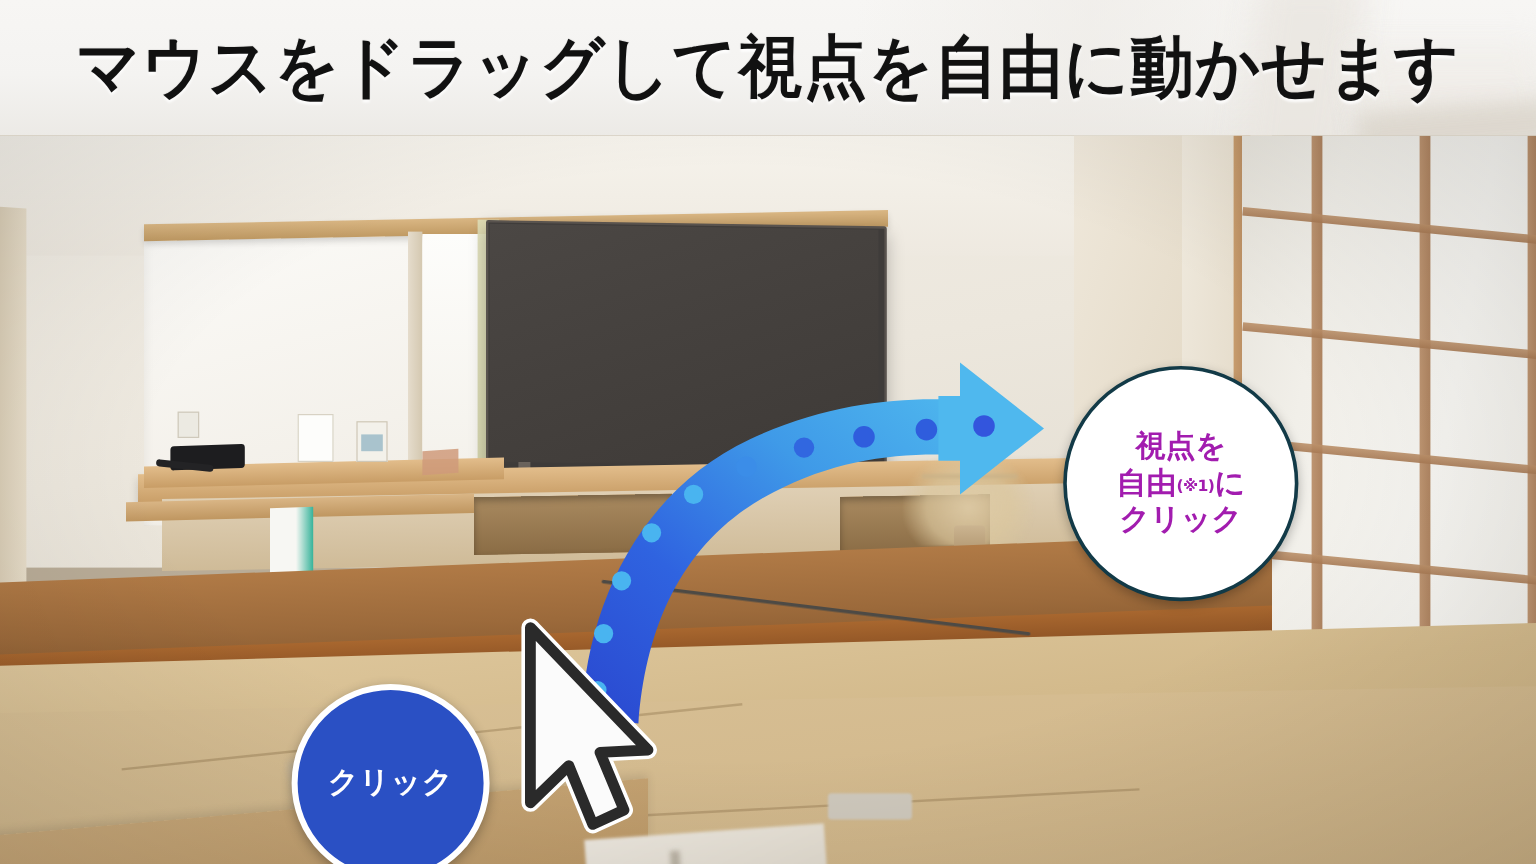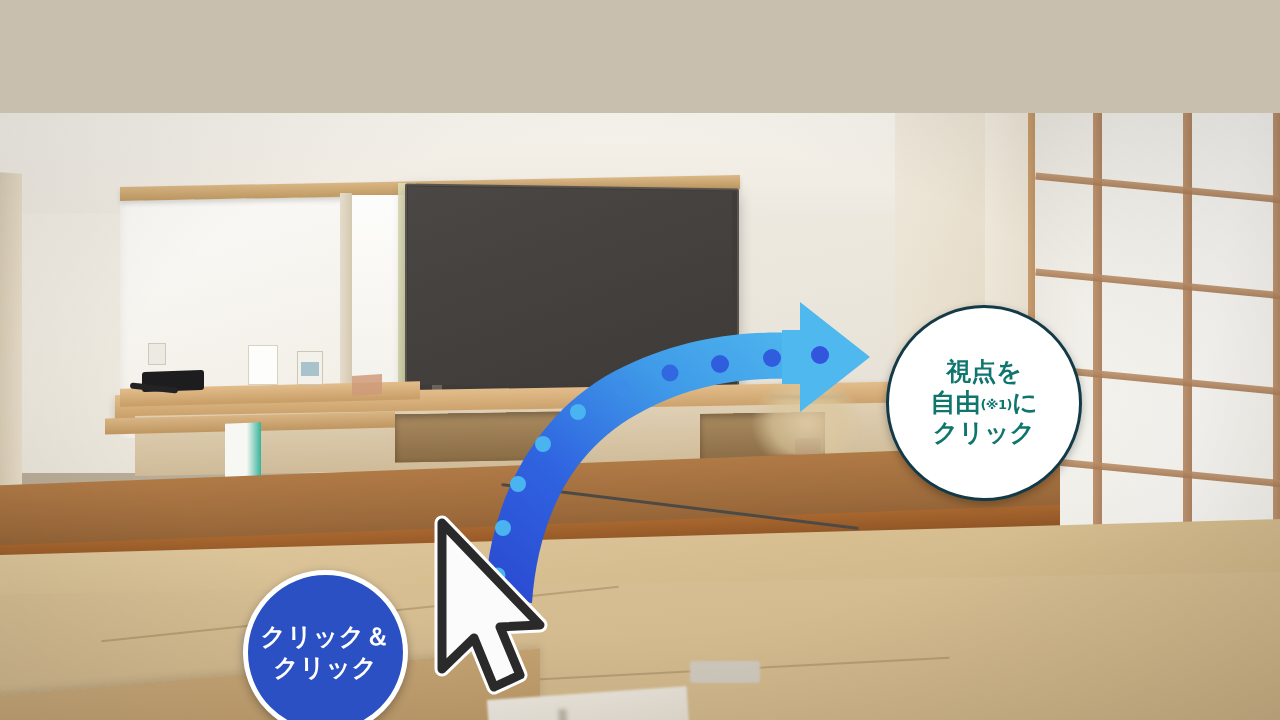--- a/index.html
+++ b/index.html
@@ -172,29 +172,35 @@
   #bubble-blue{
     left:243px;top:457px;width:155px;height:155px;
     background:#2a50c4;border:5px solid #ffffff;
     box-shadow:0 3px 10px rgba(0,0,0,.3);
     color:#ffffff;font-weight:bold;font-size:25px;letter-spacing:.5px;
   }
   #bubble-white{
     left:886px;top:192px;width:190px;height:190px;
     background:#ffffff;border:3px solid #123a47;
     box-shadow:0 3px 9px rgba(0,0,0,.28);
-    color:#0f766e;font-weight:bold;font-size:25px;
+    color:#a21caf;font-weight:bold;font-size:25px;
   }
   #bubble-white .sup{font-size:13px;font-weight:bold;vertical-align:2px;letter-spacing:-.5px;}
 </style>
 </head>
 <body>
 
 <div id="stage">
 
+  <div id="title-banner">
+    <div class="blurshape bs1"></div>
+    <div class="blurshape bs2"></div>
+    <div class="blurshape bs3"></div>
+    <div id="banner-title">マウスをドラッグして視点を自由に動かせます</div>
+  </div>
 
   <div id="viewer">
 
     <div>
       <div class="sc wall-main"></div>
       <div class="sc wall-upper"></div>
       <div class="sc wall-left-edge"></div>
       <div class="sc wall-niche"></div>
       <div class="sc wall-right-pan"></div>
 
@@ -289,21 +295,20 @@
       <circle cx="390" cy="67" r="9" fill="#3355dd"></circle>
     </svg>
 
     <svg id="cursor" viewBox="0 0 130 185">
       <path d="M14,8 L14,154 L46,123 L66,172 L92,160 L72,112 L112,110 Z" fill="#ffffff" stroke="#ffffff" stroke-width="15" stroke-linejoin="round"></path>
       <path d="M14,8 L14,154 L46,123 L66,172 L92,160 L72,112 L112,110 Z" fill="#fbfbfb" stroke="#2a2a2a" stroke-width="9" stroke-linejoin="round"></path>
     </svg>
 
     <div id="bubble-blue" class="bubble">
       <div>
-        <div>クリック＆</div>
         <div>クリック</div>
       </div>
     </div>
 
     <div id="bubble-white" class="bubble">
       <div>
         <div>視点を</div>
         <div><span>自由</span><span class="sup">(※1)</span><span>に</span></div>
         <div>クリック</div>
       </div>

